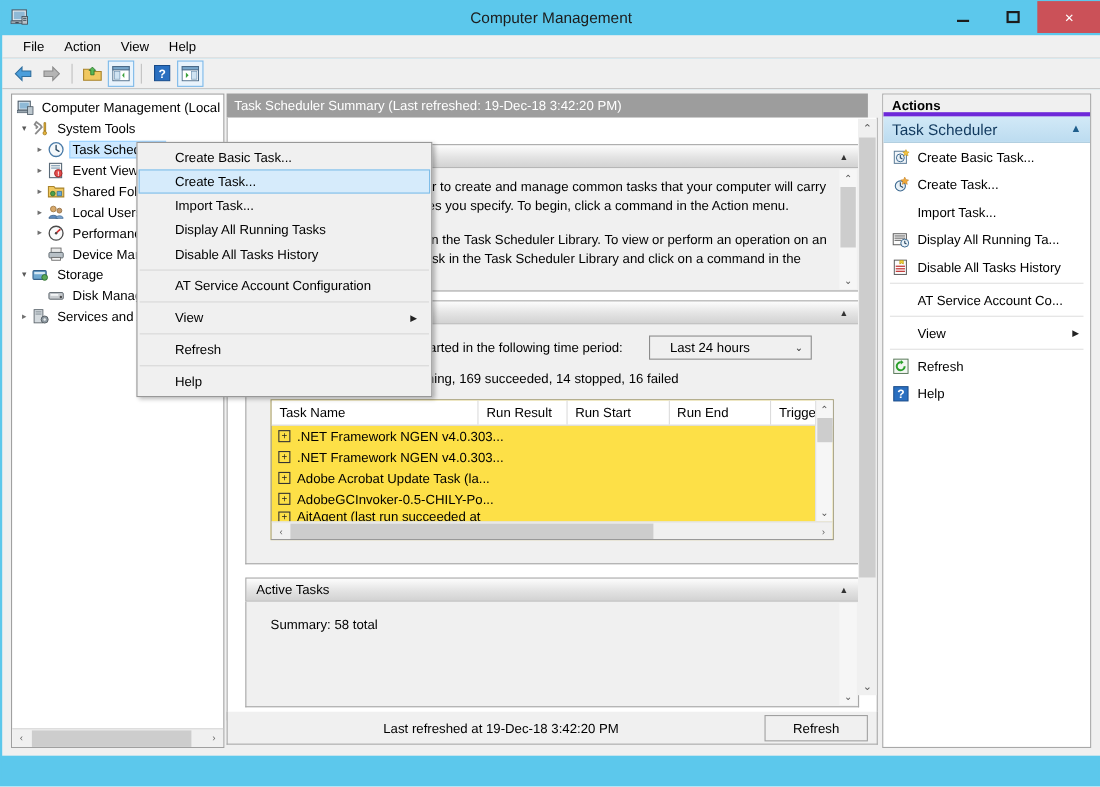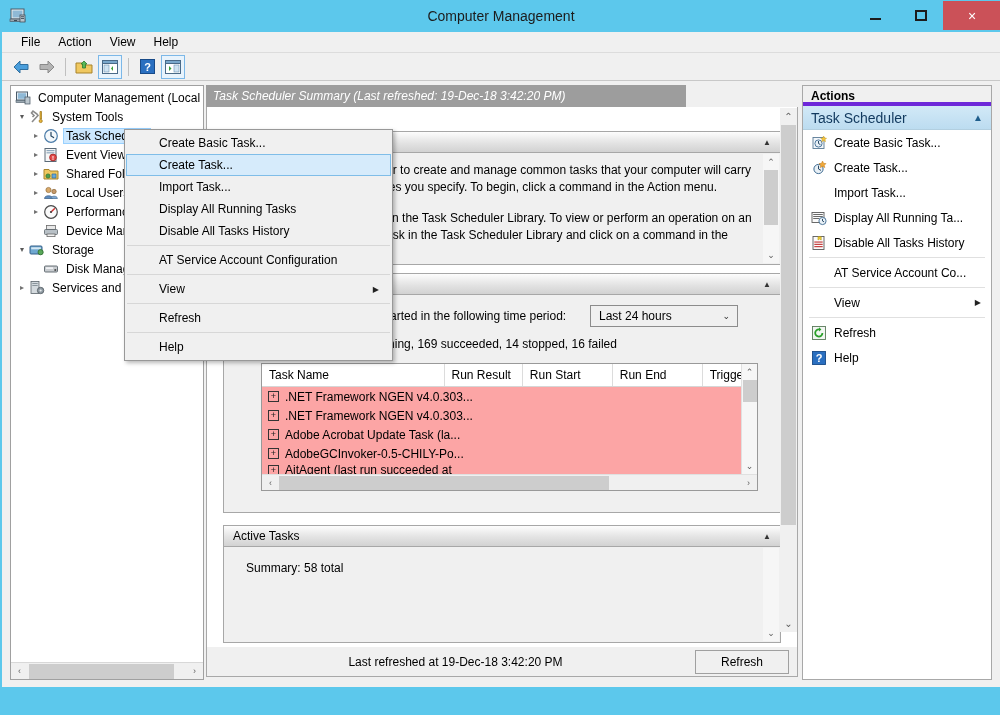--- a/index.html
+++ b/index.html
@@ -138,28 +138,27 @@
   }
   .hs-track { flex: 1 1 auto; }
 
   
   .midpane {
     position: absolute; left: 204px; top: 4px;
     width: 592px; height: 595px;
   }
   .mid-header {
     position: absolute; left: 0; top: 0;
-    width: 480px; height: 22px;
+    width: 583px; height: 22px;
     background: #9d9d9d;
     color: #ffffff;
     font-size: 12px;
     padding: 4px 0 0 7px;
     white-space: nowrap;
     overflow: hidden;
-    font-style: italic;
   }
   .mid-body {
     position: absolute; left: 0; top: 22px;
     width: 592px; height: 548px;
     background: #ffffff;
     border-left: 1px solid #a8a8a8;
     border-right: 1px solid #a8a8a8;
     overflow: hidden;
   }
   .mid-footer {
@@ -214,31 +213,31 @@
 
   .status-row {
     display: flex; align-items: center;
     padding: 10px 22px 0 22px;
   }
   .status-row .lbl { flex: 1 1 auto; }
   .sel {
     width: 148px; height: 22px;
     background: #f0f0f0; border: 1px solid #8c8c8c;
     display: flex; align-items: center;
-    padding-left: 8px; font-size: 12px;
+    padding-left: 18px; font-size: 12px;
     margin-right: 20px; cursor: default; margin-left: 12px;
   }
   .sel .sel-chev { margin-left: auto; margin-right: 7px; font-size: 9px; color: #333; }
   .summary-line { padding: 10px 22px 0 22px; }
 
   
   .gridwrap {
-    margin: 12px 22px 0 37px;
+    margin: 12px 22px 0 22px;
     border: 1px solid #999;
-    background: #fca5a5;
+    background: #fde047;
     position: relative;
     height: 128px;
   }
   .grid-head {
     display: flex; height: 23px;
     background: #ffffff;
     border-bottom: 1px solid #d6d6d6;
     font-size: 12px;
   }
   .gh {

